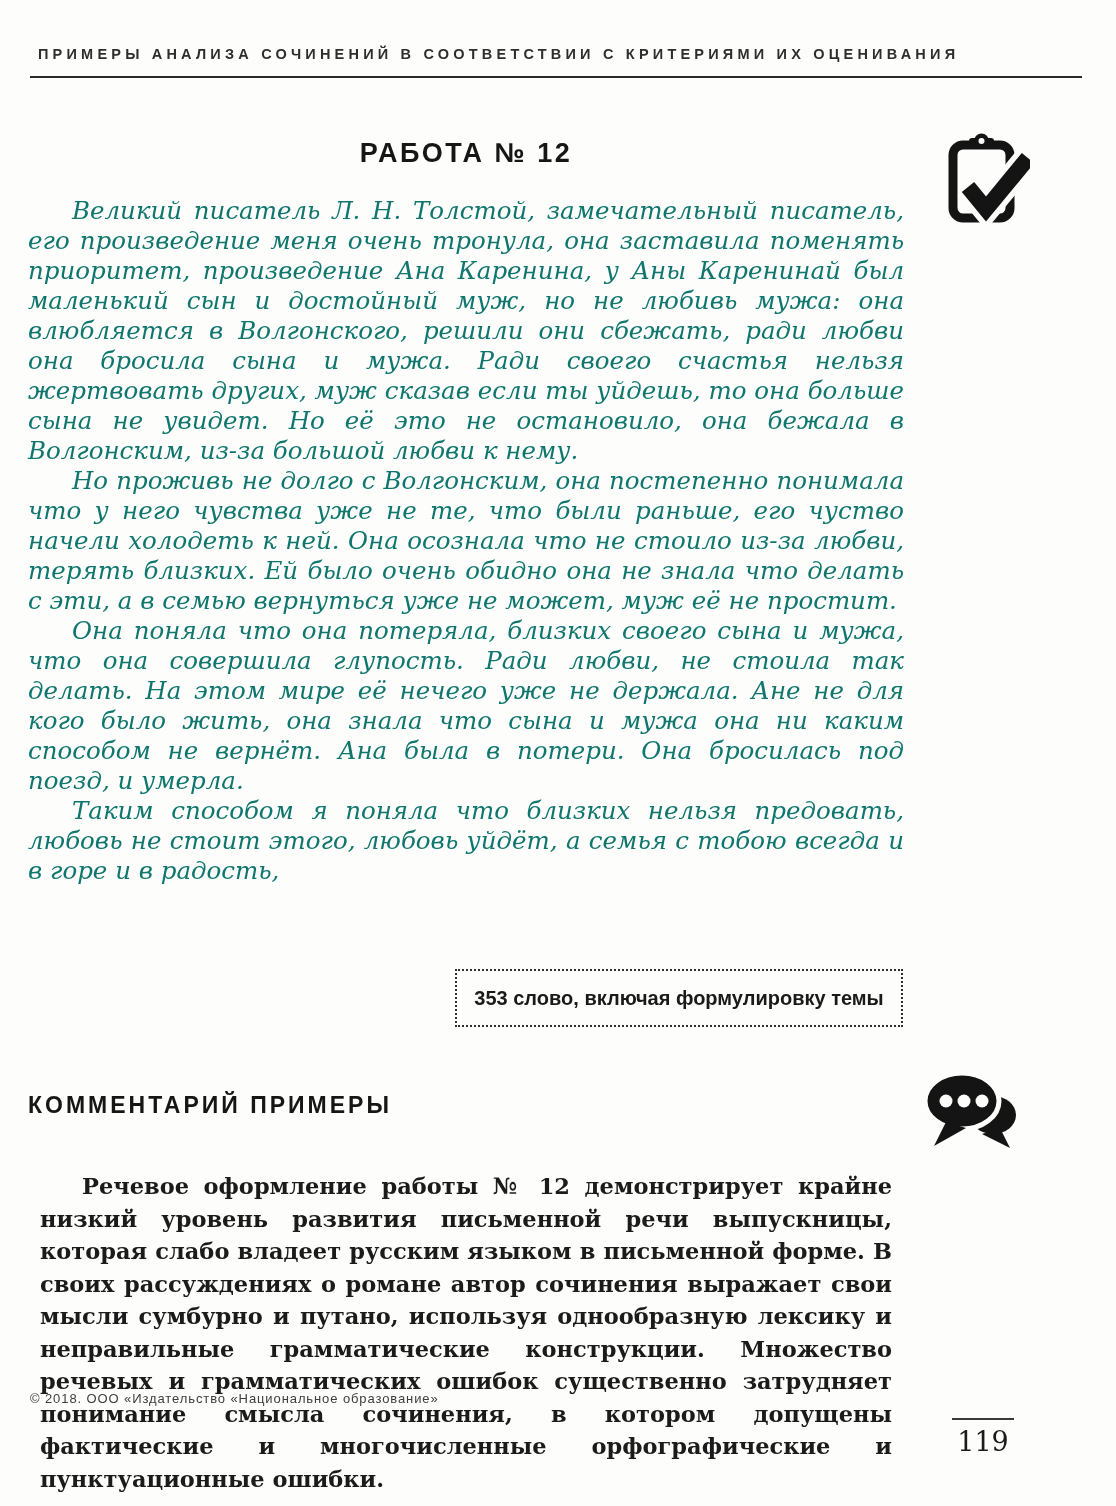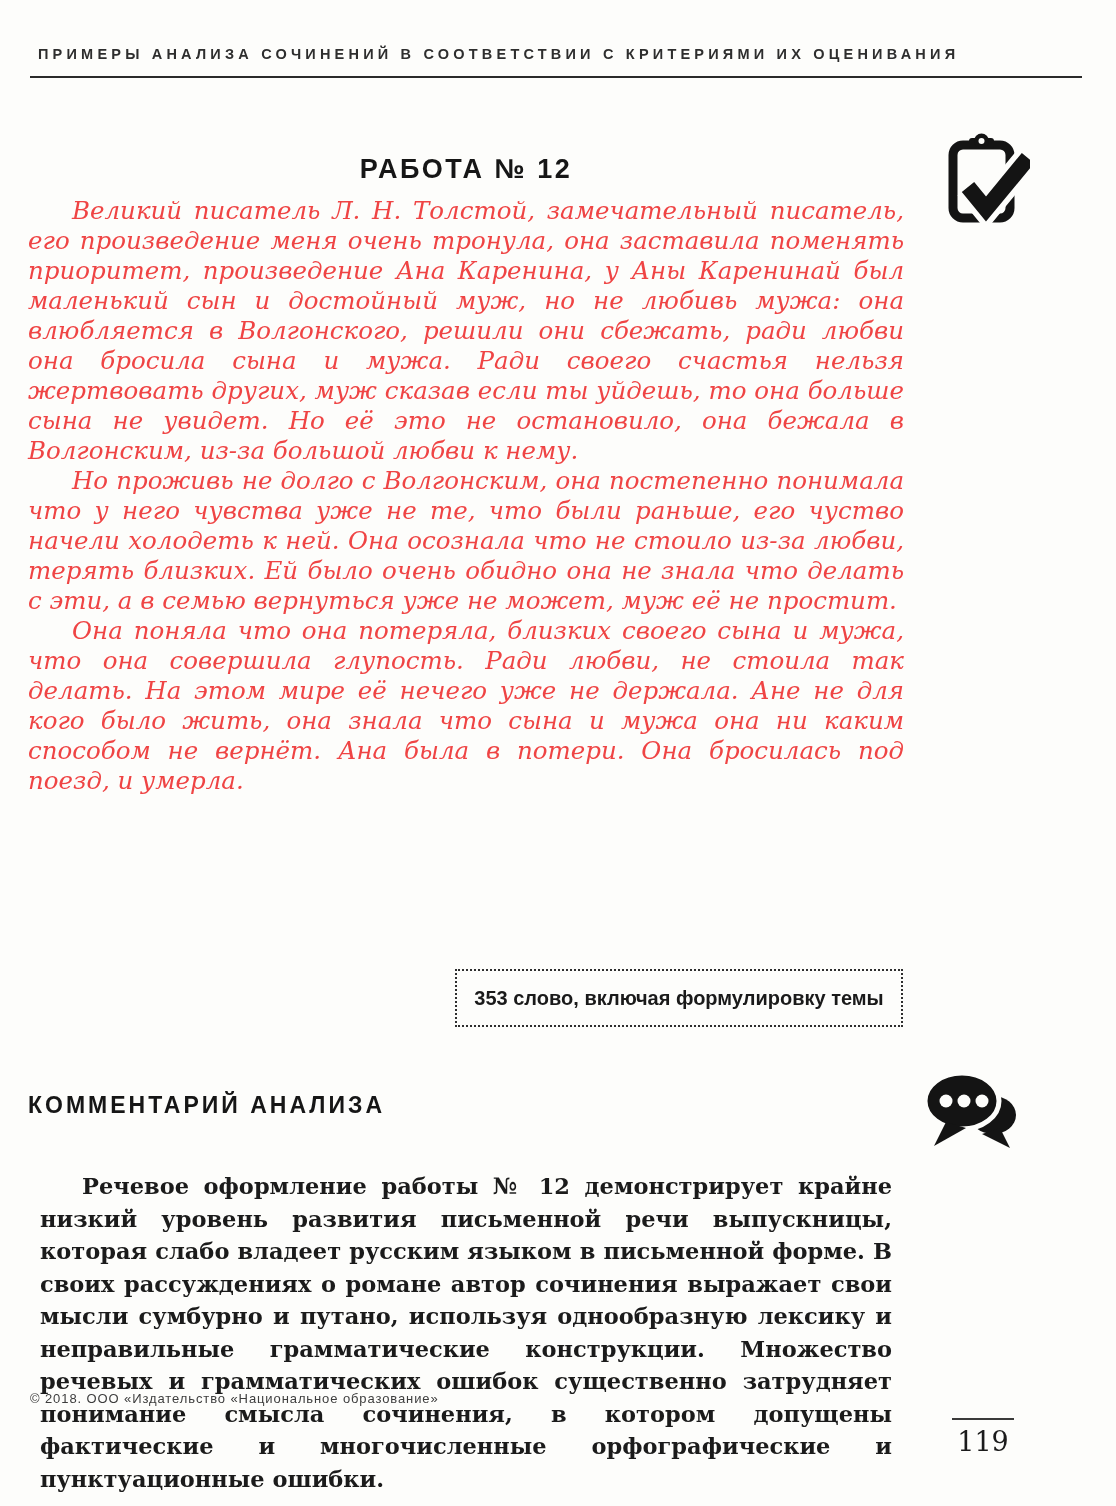--- a/index.html
+++ b/index.html
@@ -14,31 +14,31 @@
   .running-header {
     position:absolute; left:38px; top:46px; width:1040px;
     font-size:14.5px; font-weight:700; letter-spacing:4.2px;
     color:#2e2e2e; white-space:nowrap;
   }
   .header-rule {
     position:absolute; left:30px; top:76px; width:1052px; height:2px;
     background:#2a2a2a;
   }
   .work-title {
-    position:absolute; left:28px; top:154px; width:876px;
+    position:absolute; left:28px; top:138px; width:876px;
     text-align:center; font-size:27px; font-weight:700; letter-spacing:2.5px;
     color:#161616;
   }
   .clipboard-icon { position:absolute; left:944px; top:130px; }
   .chat-icon { position:absolute; left:924px; top:1068px; }
   .essay {
     position:absolute; left:28px; top:196px; width:876px;
     font-family:"DejaVu Serif", serif; font-style:italic;
     font-size:24.5px; line-height:30px; text-align:justify;
-    color:#ef4444;
+    color:#0f766e;
   }
   .essay p { margin:0; text-indent:44px; }
   .wordcount-box {
     position:absolute; left:455px; top:969px; width:444px; height:54px;
     border:2px dotted #2e2e2e;
     display:flex; align-items:center; justify-content:center;
     font-weight:700; font-size:20px; color:#1a1a1a;
   }
   .expert-heading {
     position:absolute; left:28px; top:1092px;
@@ -82,27 +82,28 @@
     <circle cx="37.5" cy="11" r="3" fill="#fdfdfb"></circle>
     <path d="M24 57 L42 79 L84 28" fill="none" stroke="#fdfdfb" stroke-width="27"></path>
     <path d="M24 57 L42 79 L84 28" fill="none" stroke="#141414" stroke-width="16"></path>
   </svg>
 </span>
 
 <div class="essay">
   <p>Великий писатель Л. Н. Толстой, замечательный писатель, его произведение меня очень тронула, она заставила поменять приоритет, произведение Ана Каренина, у Аны Каренинай был маленький сын и достойный муж, но не любивь мужа: она влюбляется в Волгонского, решили они сбежать, ради любви она бросила сына и мужа. Ради своего счастья нельзя жертвовать других, муж сказав если ты уйдешь, то она больше сына не увидет. Но её это не остановило, она бежала в Волгонским, из-за большой любви к нему.</p>
   <p>Но проживь не долго с Волгонским, она постепенно понимала что у него чувства уже не те, что были раньше, его чуство начели холодеть к ней. Она осознала что не стоило из-за любви, терять близких. Ей было очень обидно она не знала что делать с эти, а в семью вернуться уже не может, муж её не простит.</p>
   <p>Она поняла что она потеряла, близких своего сына и мужа, что она совершила глупость. Ради любви, не стоила так делать. На этом мире её нечего уже не держала. Ане не для кого было жить, она знала что сына и мужа она ни каким способом не вернёт. Ана была в потери. Она бросилась под поезд, и умерла.</p>
+  <p>Таким способом я поняла что близких нельзя предовать, любовь не стоит этого, любовь уйдёт, а семья с тобою всегда и в горе и в радость,</p>
 </div>
 
 <div class="wordcount-box">
   <span>353 слово, включая формулировку темы</span>
 </div>
 
-<h2 class="expert-heading" style="margin:0;">КОММЕНТАРИЙ АНАЛИЗА</h2>
+<h2 class="expert-heading" style="margin:0;">КОММЕНТАРИЙ ПРИМЕРЫ</h2>
 
 <span class="chat-icon">
   <svg width="94" height="84" viewBox="0 0 94 84" aria-hidden="true">
     <ellipse cx="69" cy="47" rx="23" ry="19" fill="#141414"></ellipse>
     <path d="M76 60 L86 80 L58 66 Z" fill="#141414"></path>
     <ellipse cx="38" cy="33" rx="37" ry="28" fill="#141414" stroke="#fdfdfb" stroke-width="5"></ellipse>
     <path d="M22 54 L10 78 L42 60 Z" fill="#141414"></path>
     <circle cx="22" cy="33" r="6.5" fill="#fdfdfb"></circle>
     <circle cx="40" cy="33" r="6.5" fill="#fdfdfb"></circle>
     <circle cx="58" cy="33" r="6.5" fill="#fdfdfb"></circle>

